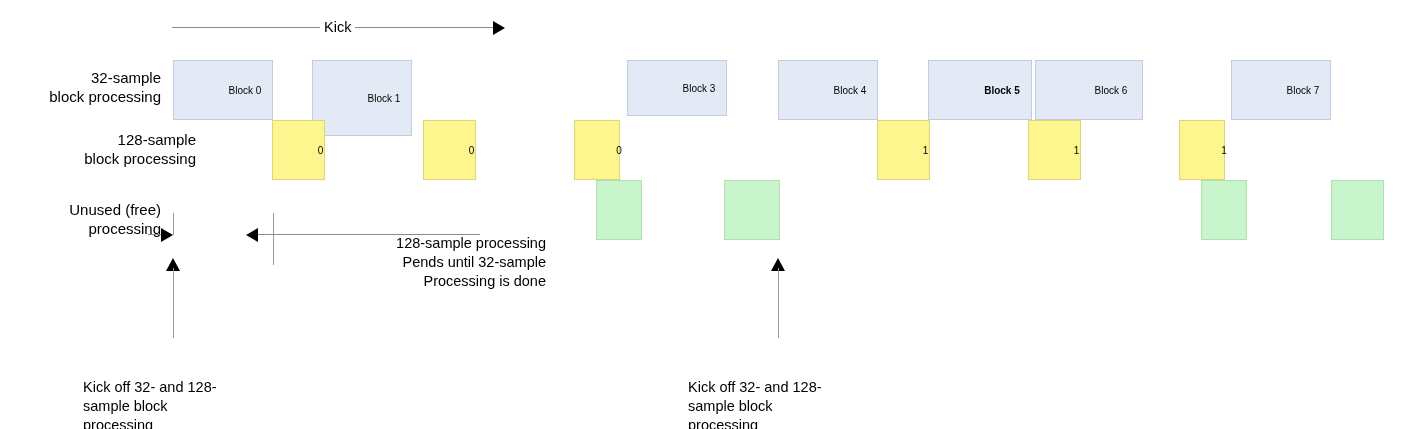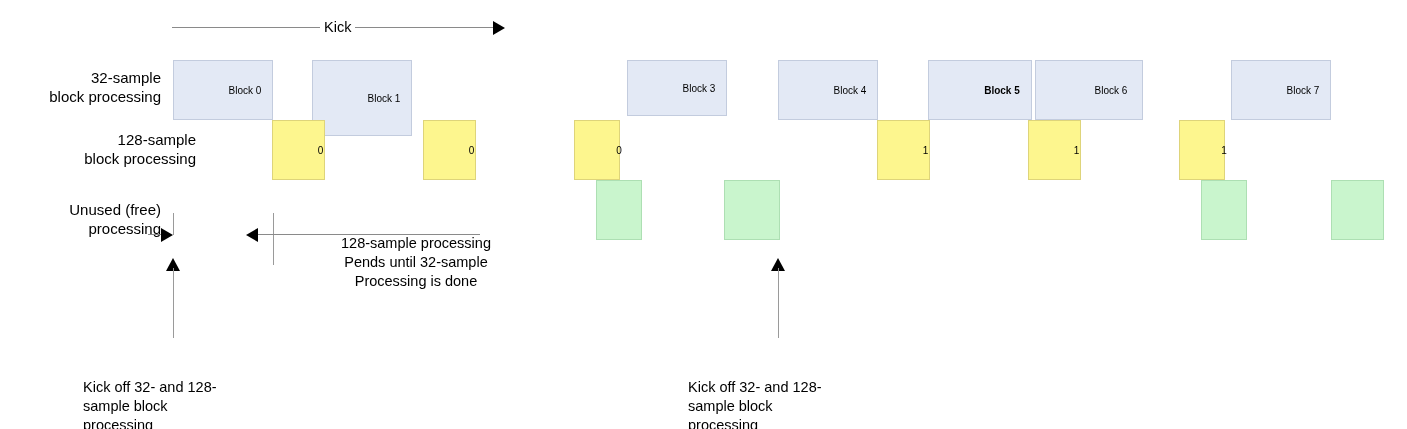--- a/index.html
+++ b/index.html
@@ -95,21 +95,21 @@
     font-size: 14.5px;
     line-height: 19px;
     white-space: pre-line;
     color: #000000;
   }
   .note-center {
     text-align: left;
     margin-top: 36px;
   }
   .note-left {
-    text-align: center;
+    text-align: right;
   }
 </style>
 </head>
 <body>
 
 <div id="diagram">
 
   <div class="time-axis-line" style="left:172px; top:27px; width:322px;"></div>
   <div class="time-label" style="left:320px; top:19px;">Kick</div>
   <div class="tri tri-right" style="left:493px; top:21px;"></div>

